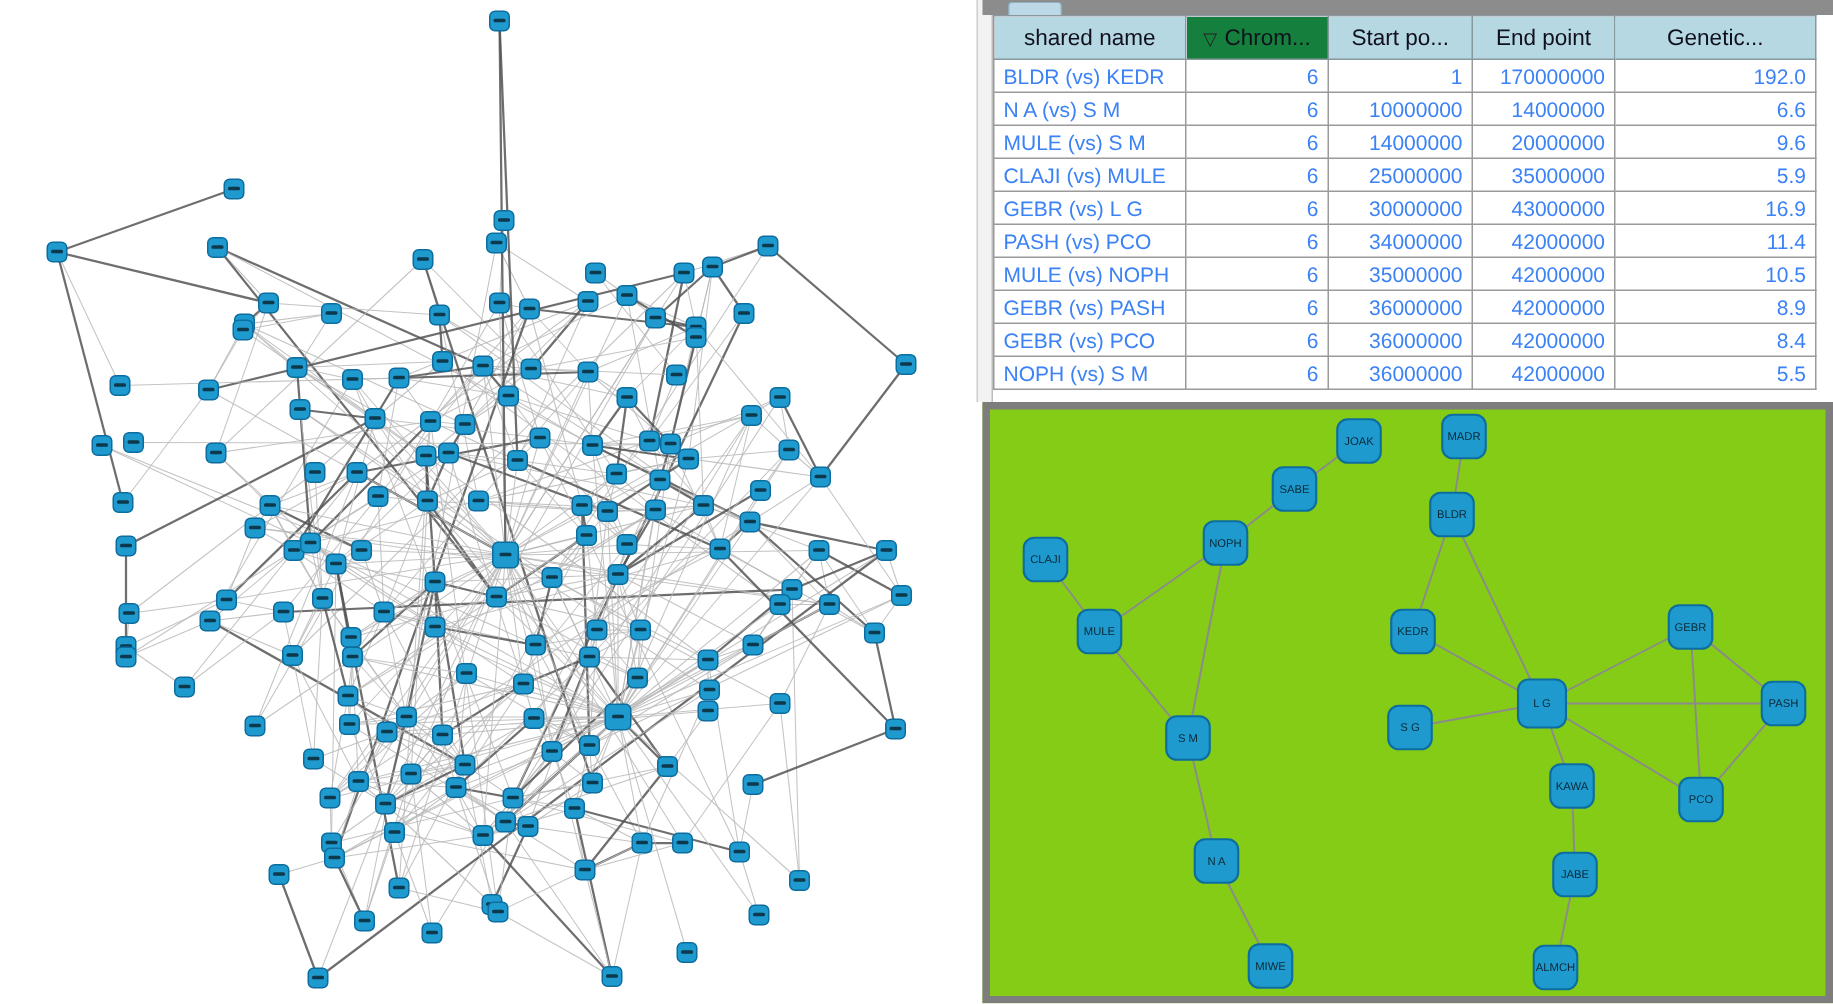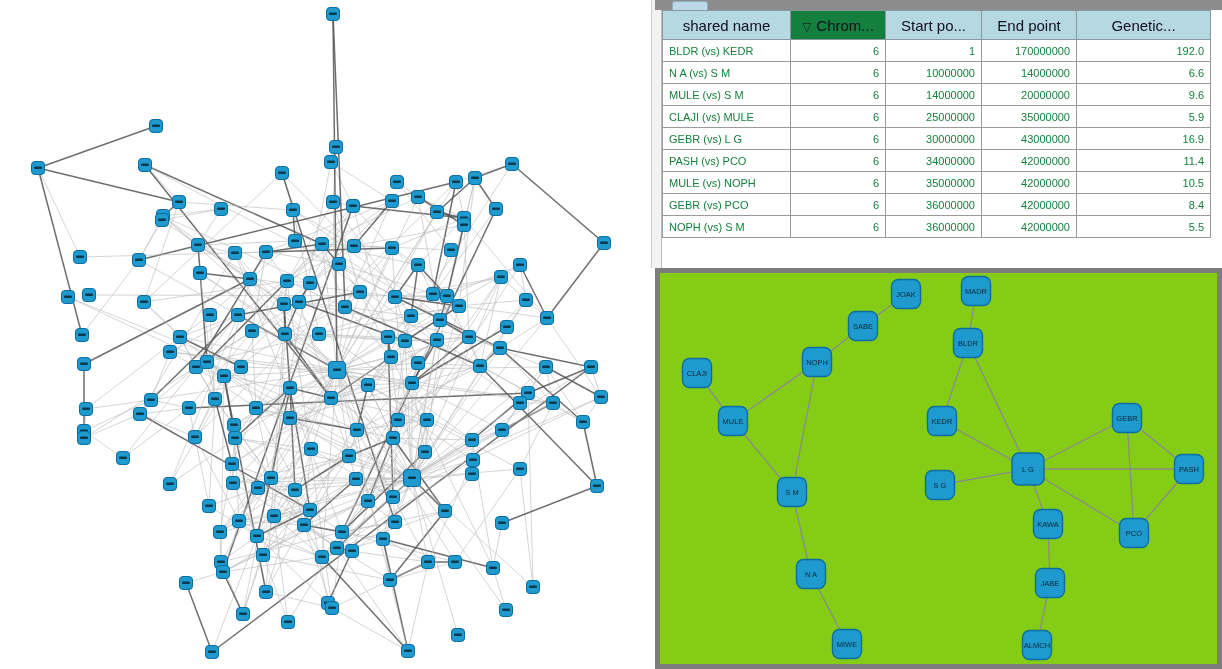--- a/index.html
+++ b/index.html
@@ -10,21 +10,21 @@
   #splitter{position:absolute;left:651px;top:0;width:11px;height:268px;background:#f2f2f2;
             border-left:1px solid #cfcfcf;border-right:1px solid #bdbdbd;box-sizing:border-box;}
   #top-strip{position:absolute;left:655px;top:0;width:567px;height:10px;}
   #top-tab{position:absolute;left:17px;top:1px;width:36px;height:9px;border-radius:3px 3px 0 0;
            border:1px solid #8fb0c0;border-bottom:none;box-sizing:border-box;}
   #table-wrap{position:absolute;left:662px;top:10px;width:560px;height:258px;background:#fff;}
   #edge-table{width:560px;border-collapse:collapse;table-layout:fixed;}
   #edge-table th{height:29px;font-size:15px;font-weight:normal;color:#10101c;
                  border:1px solid #87989f;box-sizing:border-box;padding:0 5px;
                  white-space:nowrap;overflow:hidden;}
-  #edge-table td{height:22px;font-size:11px;color:#15803d;border:1px solid #9a9a9a;
+  #edge-table td{height:22px;font-size:14px;color:#3b82f6;border:1px solid #9a9a9a;
                  box-sizing:border-box;padding:0 6px;white-space:nowrap;overflow:hidden;
                  background:#fff;}
   #edge-table .al{text-align:left;} #edge-table .ar{text-align:right;} #edge-table .ac{text-align:center;}
   #edge-table .sliver{background:#fff;border:none;border-left:1px solid #b0b0b0;}
   #sub-panel{position:absolute;left:655px;top:268px;width:567px;height:401px;
              box-sizing:border-box;border:5px solid #7d7d7d;background:#84cc16;}
   .filter-glyph{font-size:12px;margin-right:5px;color:#222;}
 </style>
 </head>
 <body>
@@ -1360,20 +1360,28 @@
           </tr>
           <tr>
             <td class="al">MULE (vs) NOPH</td>
             <td class="ar">6</td>
             <td class="ar">35000000</td>
             <td class="ar">42000000</td>
             <td class="ar">10.5</td>
             <td class="sliver"></td>
           </tr>
           <tr>
+            <td class="al">GEBR (vs) PASH</td>
+            <td class="ar">6</td>
+            <td class="ar">36000000</td>
+            <td class="ar">42000000</td>
+            <td class="ar">8.9</td>
+            <td class="sliver"></td>
+          </tr>
+          <tr>
             <td class="al">GEBR (vs) PCO</td>
             <td class="ar">6</td>
             <td class="ar">36000000</td>
             <td class="ar">42000000</td>
             <td class="ar">8.4</td>
             <td class="sliver"></td>
           </tr>
           <tr>
             <td class="al">NOPH (vs) S M</td>
             <td class="ar">6</td>

